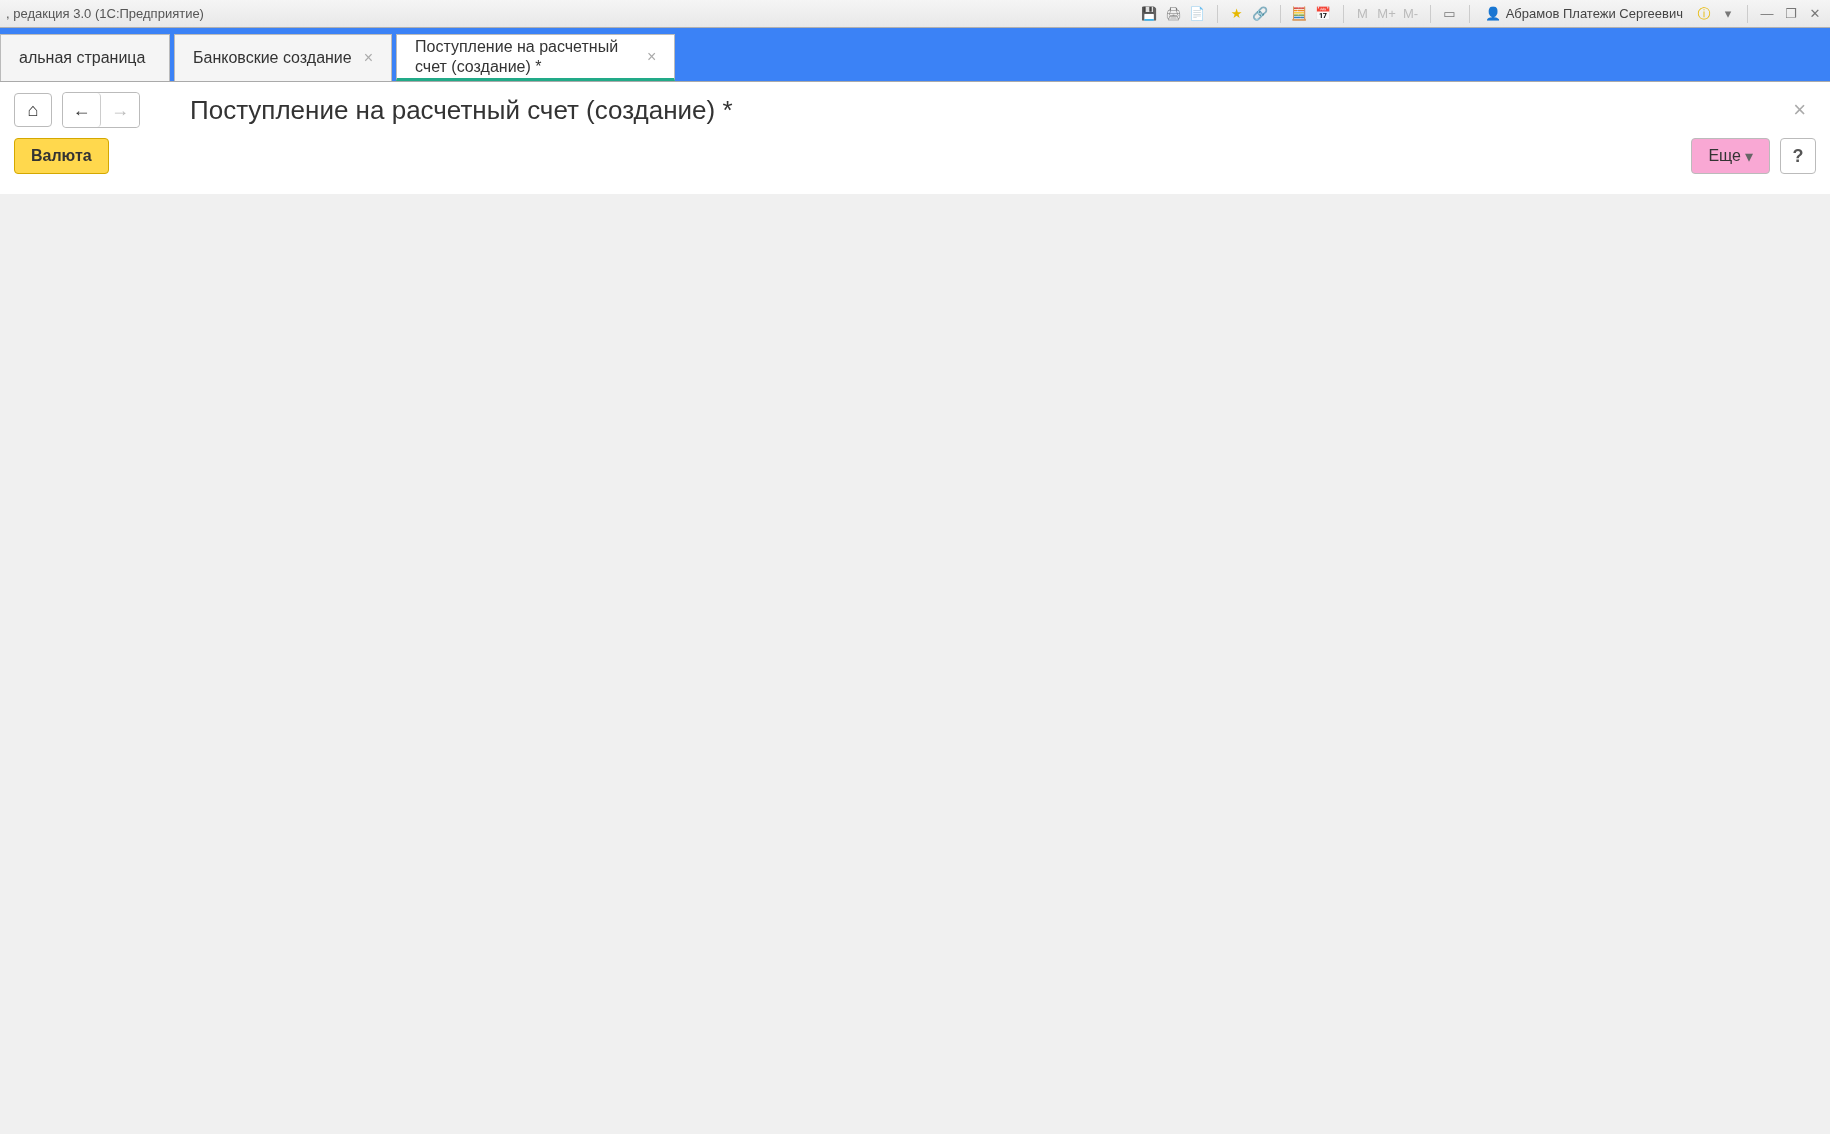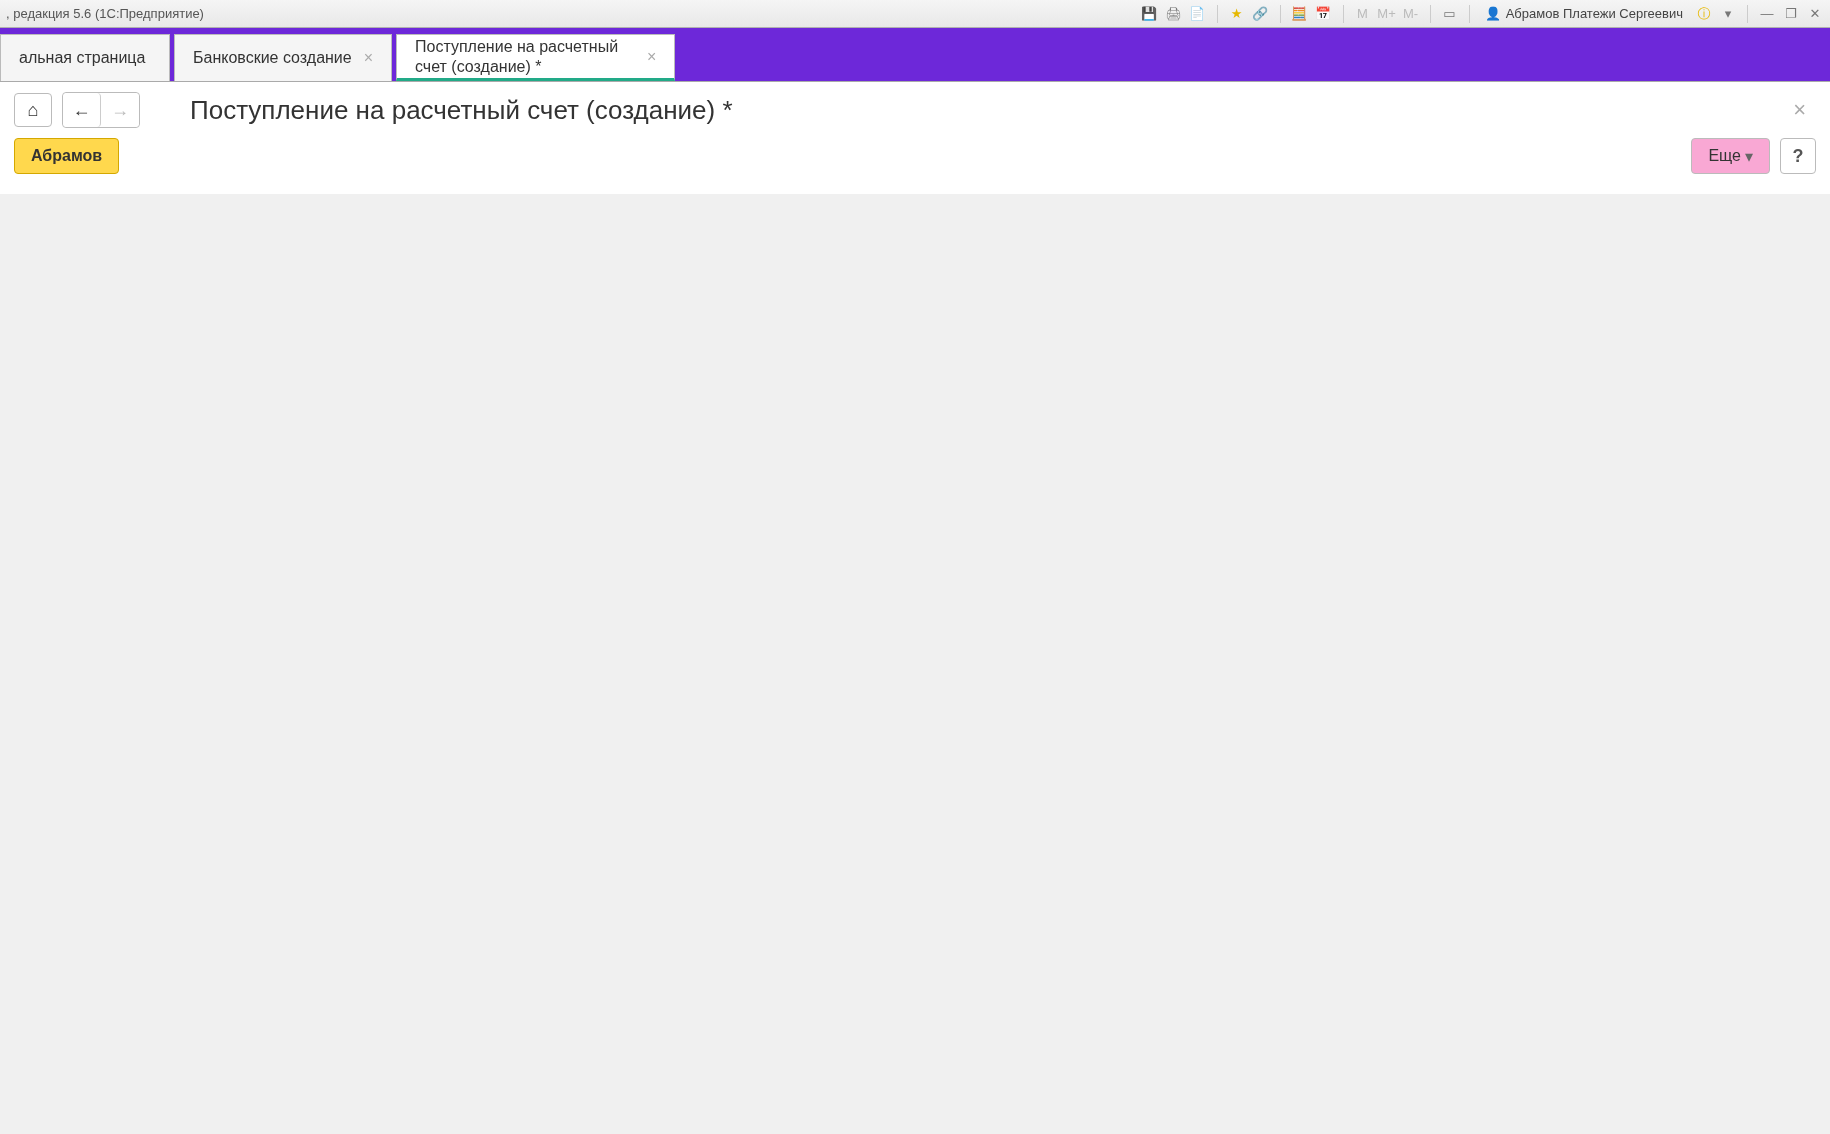--- a/index.html
+++ b/index.html
@@ -8,21 +8,21 @@
 
 .app-titlebar { height: 28px; background: linear-gradient(#f5f5f5,#e8e8e8); border-bottom: 1px solid #b0b0b0; display: flex; align-items: center; padding: 0 6px; font-size: 13px; color: #555; }
 .app-titlebar .title { flex: 0 0 auto; }
 .app-titlebar .spacer { flex: 1; }
 .titlebar-icons { display: flex; gap: 6px; align-items: center; }
 .titlebar-icons .ticon { width: 18px; height: 18px; display: flex; align-items: center; justify-content: center; font-size: 13px; color: #777; }
 .titlebar-divider { width: 1px; height: 18px; background: #ccc; margin: 0 4px; }
 .user-block { display: flex; align-items: center; gap: 4px; font-size: 13px; color: #444; padding: 0 6px; }
 
 
-.tabs-row { height: 54px; background: #6d28d9; border-bottom: 1px solid #aaa; display: flex; align-items: stretch; }
+.tabs-row { height: 54px; background: #3b82f6; border-bottom: 1px solid #aaa; display: flex; align-items: stretch; }
 .tab { border: 1px solid #bbb; border-bottom: none; background: #f5f5f5; margin-top: 6px; margin-right: 4px; padding: 6px 18px; font-size: 16px; color: #333; display: flex; align-items: center; gap: 12px; min-width: 170px; position: relative; }
 .tab.active { background: #fff; border-bottom: 3px solid #2a8; }
 .tab .tab-close { color: #aaa; cursor: pointer; }
 .tab .tab-label { max-width: 220px; line-height: 1.2; }
 
 
 .page-area { background: #fff; height: calc(100% - 82px); padding: 10px 14px; position: relative; }
 .nav-row { display: flex; align-items: center; gap: 10px; margin-bottom: 8px; }
 .nav-btn { width: 38px; height: 34px; border: 1px solid #bbb; border-radius: 4px; background: #fff; display: flex; align-items: center; justify-content: center; font-size: 18px; cursor: pointer; }
 .nav-btn.disabled { color: #bbb; }
@@ -71,21 +71,21 @@
 .date-field { display: flex; border: 1px solid #bbb; height: 32px; width: 150px; align-items: center; }
 .date-field input { border: none; outline: none; flex: 1; padding: 0 8px; font-size: 16px; color: #999; }
 .date-field .cal { width: 28px; border-left: 1px solid #ccc; display: flex; align-items: center; justify-content: center; cursor: pointer; }
 
 .help-btn { width: 36px; height: 36px; border: 1px solid #bbb; border-radius: 4px; background: #fff; display: flex; align-items: center; justify-content: center; font-size: 18px; font-weight: bold; color: #555; cursor: pointer; }
 </style>
 </head>
 <body>
 
 <div class="app-titlebar">
-  <span class="title">, редакция 5.6   (1С:Предприятие)</span>
+  <span class="title">, редакция 3.0   (1С:Предприятие)</span>
   <span class="spacer"></span>
   <div class="titlebar-icons">
     <span class="ticon">💾</span>
     <span class="ticon">🖨</span>
     <span class="ticon">📄</span>
     <span class="titlebar-divider"></span>
     <span class="ticon" style="color:#e6b800">★</span>
     <span class="ticon">🔗</span>
     <span class="titlebar-divider"></span>
     <span class="ticon" style="color:#d88">🧮</span>
@@ -129,21 +129,21 @@
     <div class="nav-btn">⌂</div>
     <div style="display:flex;border:1px solid #bbb;border-radius:4px;overflow:hidden">
       <div class="nav-btn" style="border:none;border-right:1px solid #ccc">←</div>
       <div class="nav-btn disabled" style="border:none">→</div>
     </div>
     <div class="page-title">Поступление на расчетный счет (создание) *</div>
     <div class="page-close">×</div>
   </div>
 
   <div class="btn-row">
-    <div class="btn primary">Абрамов</div>
+    <div class="btn primary">Валюта</div>
     <div style="flex:1"></div>
     <div class="btn more">Еще</div>
     <div class="help-btn">?</div>
   </div>
 
   <div class="bg-form">
     <div class="bg-row" style="background:#fff3c4;padding:4px 0">
         <span class="bg-label">Вид опер</span>
       </div>
     <div class="bg-row">

